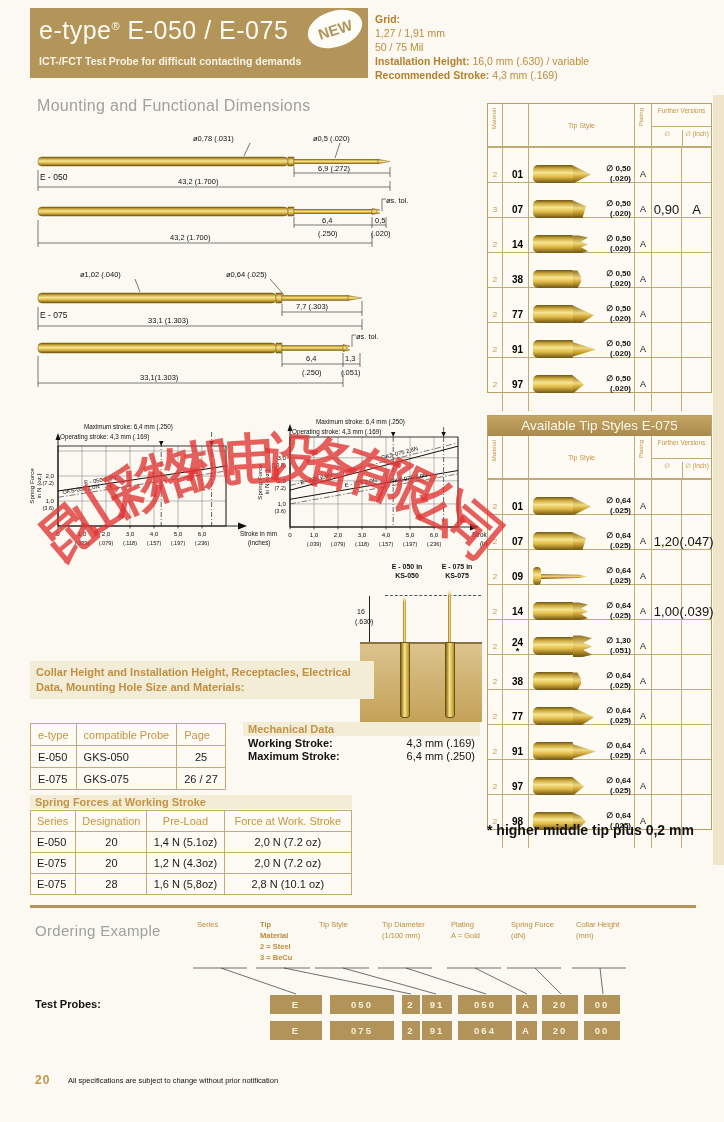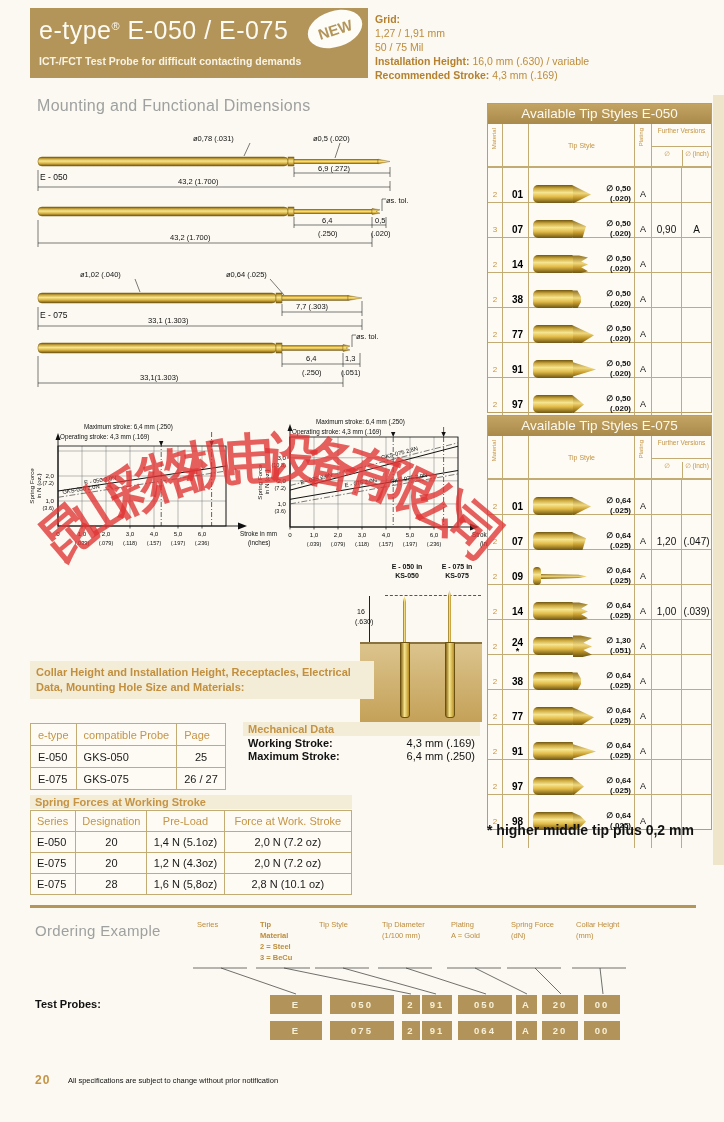--- a/index.html
+++ b/index.html
@@ -71,21 +71,21 @@
   .h-fv-sub span+span{border-left:1px solid #C3AC74;height:16px}
   .tt-row{display:grid;grid-template-columns:14px 26px 106px 17px 30px 30px;height:34px;border-top:1px solid #C3AC74}
   .tt-row>div{border-left:1px solid #C3AC74;display:flex;align-items:center;justify-content:center}
   .tt-row>div:first-child{border-left:none}
   .tt-mat{font-size:8px;color:#C59445}
   .tt-code{font-size:10px;font-weight:bold;justify-content:flex-start !important;padding-left:4px;flex-direction:column;align-items:flex-start;justify-content:center !important;line-height:.9}
   .tt-code .star{font-size:9px}
   .tt-tipcell{justify-content:flex-start !important;padding:16px 3px}
   .tt-dia{margin-left:auto;font-size:8px;font-weight:bold;text-align:right;line-height:1.3;color:#111}
   .tt-plat{font-size:9px;color:#111}
-  .tt-fvd,.tt-fvi{font-size:10px;color:#111}
+  .tt-fvd,.tt-fvi{font-size:13px;color:#111}
   .tt-note{position:absolute;left:487px;top:822px;font-size:14px;font-weight:bold;color:#111}
 
   
   .probe{position:relative;width:58px;height:20px;flex:0 0 auto}
   .pbody{position:absolute;left:1px;top:1px;width:40px;height:18px;border-radius:5px 1px 1px 5px;background:linear-gradient(180deg,#6e5513 0%,#caa53a 18%,#f6e590 42%,#e3bc48 65%,#6e5513 100%)}
   .ptip{position:absolute;left:41px;top:1px;height:18px;background:linear-gradient(180deg,#8a6a1c,#f0d87e 45%,#c79c2c 70%,#6e5513)}
   .tip-cone .ptip{width:18px;clip-path:polygon(0 0,100% 50%,0 100%)}
   .tip-cone-short .ptip{width:11px;clip-path:polygon(0 0,100% 50%,0 100%)}
   .tip-cone-ball .ptip{width:13px;clip-path:polygon(0 0,55% 18%,100% 50%,55% 82%,0 100%)}
   .tip-chisel .ptip{width:13px;clip-path:polygon(0 0,100% 32%,72% 100%,0 100%)}
@@ -408,21 +408,20 @@
             <td>E-075</td>
             <td>28</td>
             <td>1,6 N (5,8oz)</td>
             <td>2,8 N (10.1 oz)</td>
           </tr>
         </tbody>
     </table>
   </div>
 
   <div class="tiptable" style="left:487px;top:103px">
-    <div class="tt-title">Available Tip Styles E-050</div>
     <div class="tt-head">
       <div>
           <span class="vert">Material</span>
         </div>
       <div></div>
       <div class="h-tip">Tip Style</div>
       <div>
           <span class="vert">Plating</span>
         </div>
       <div>

